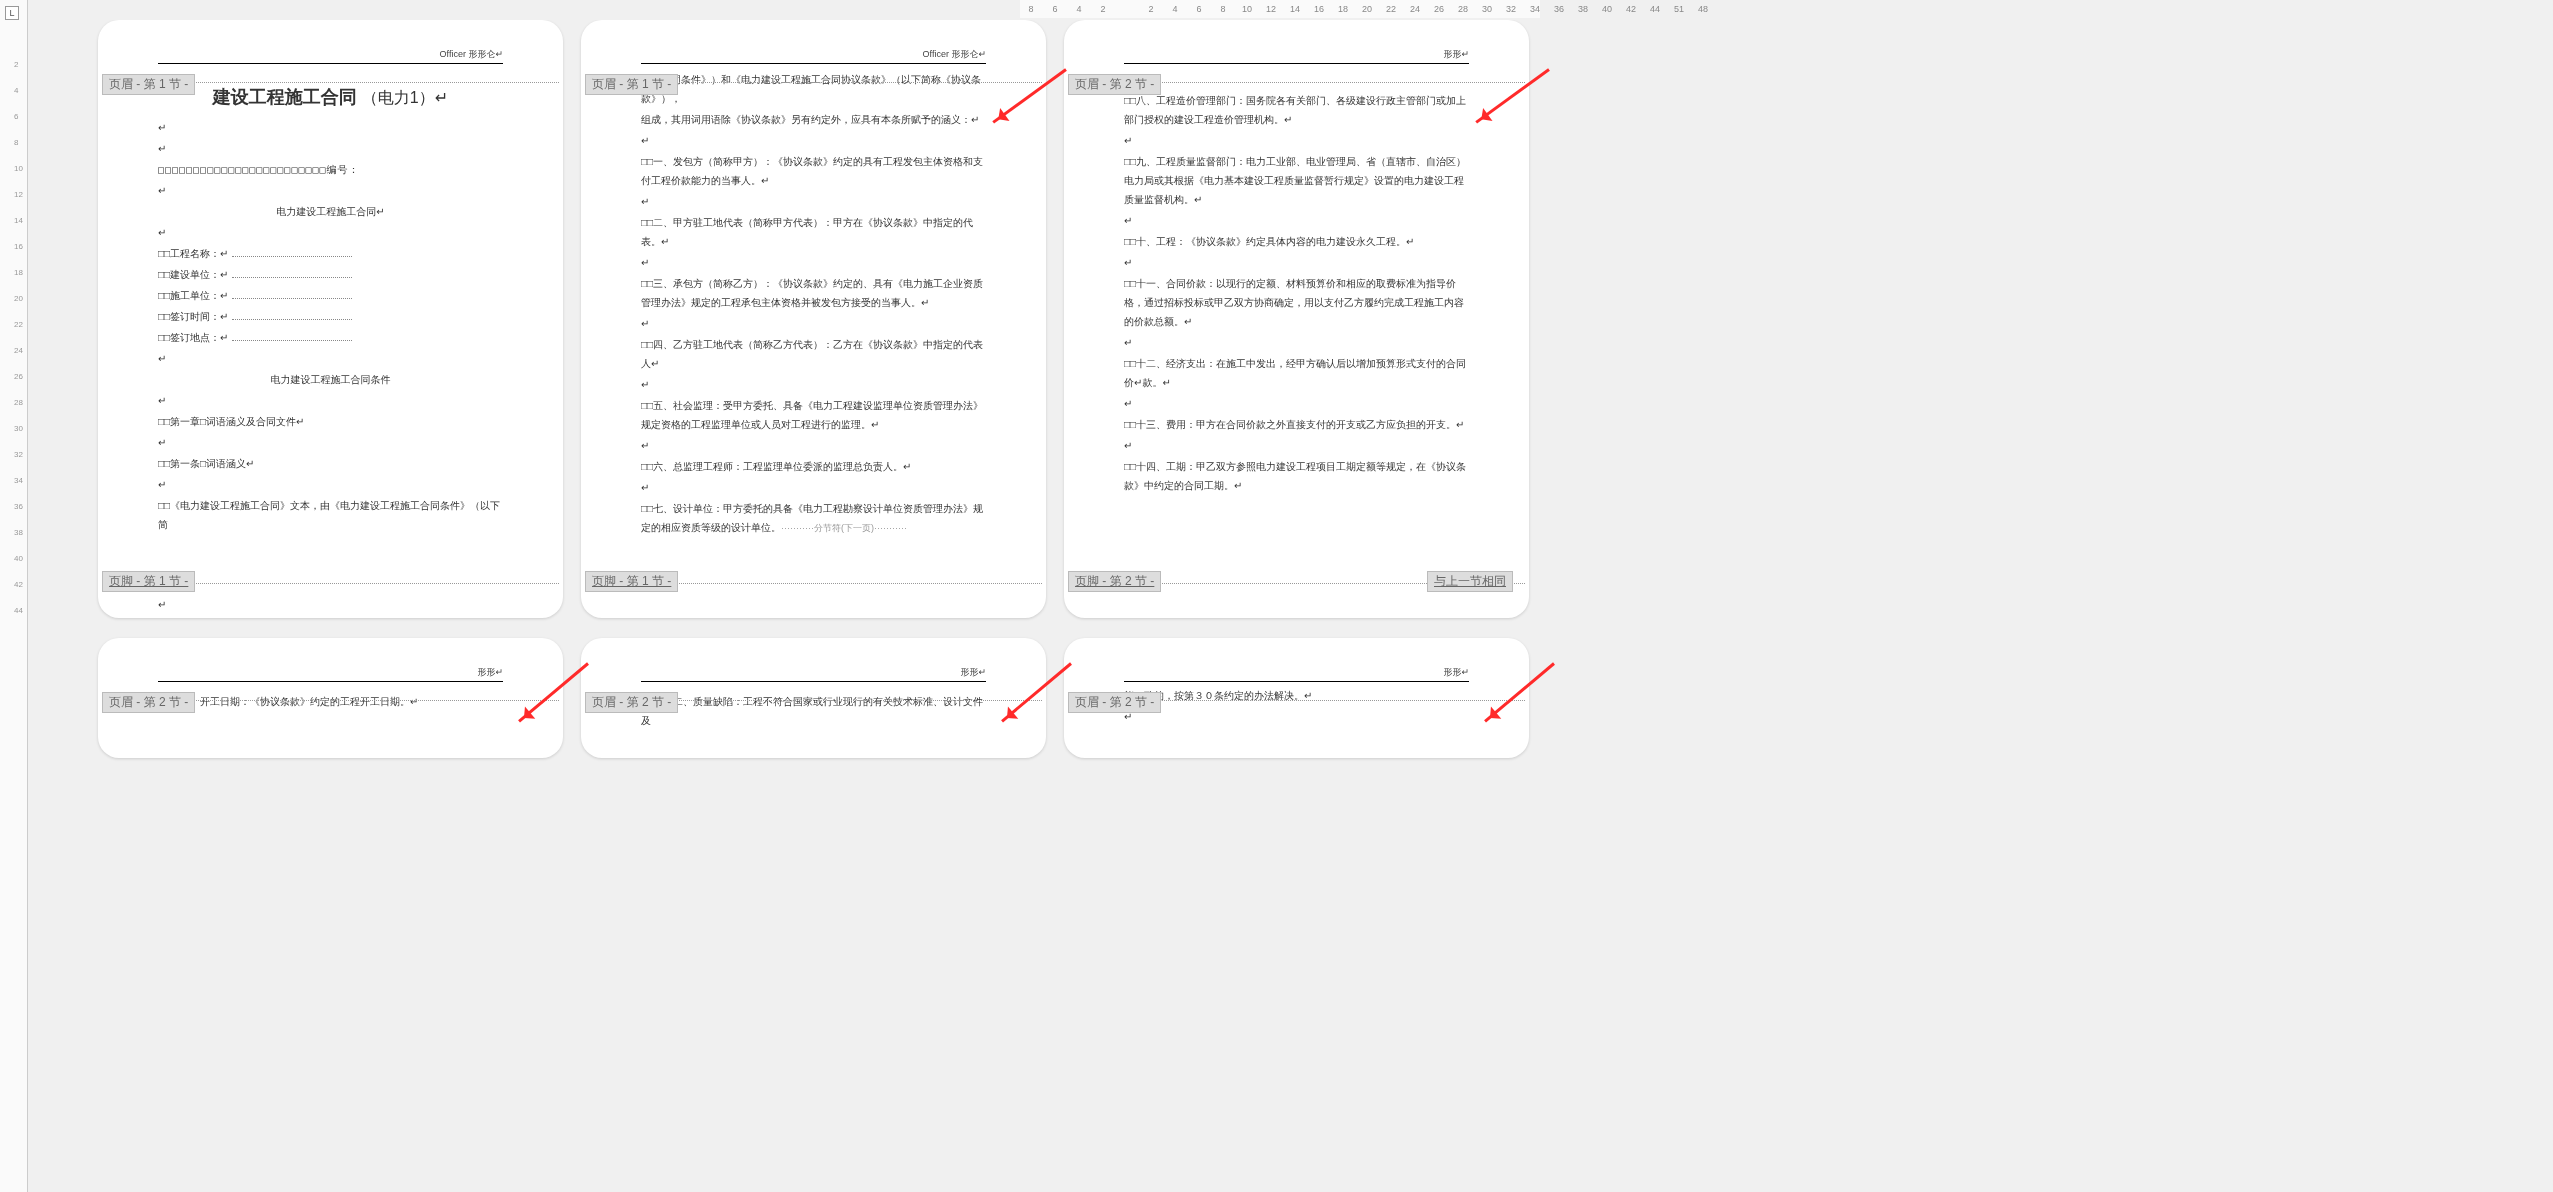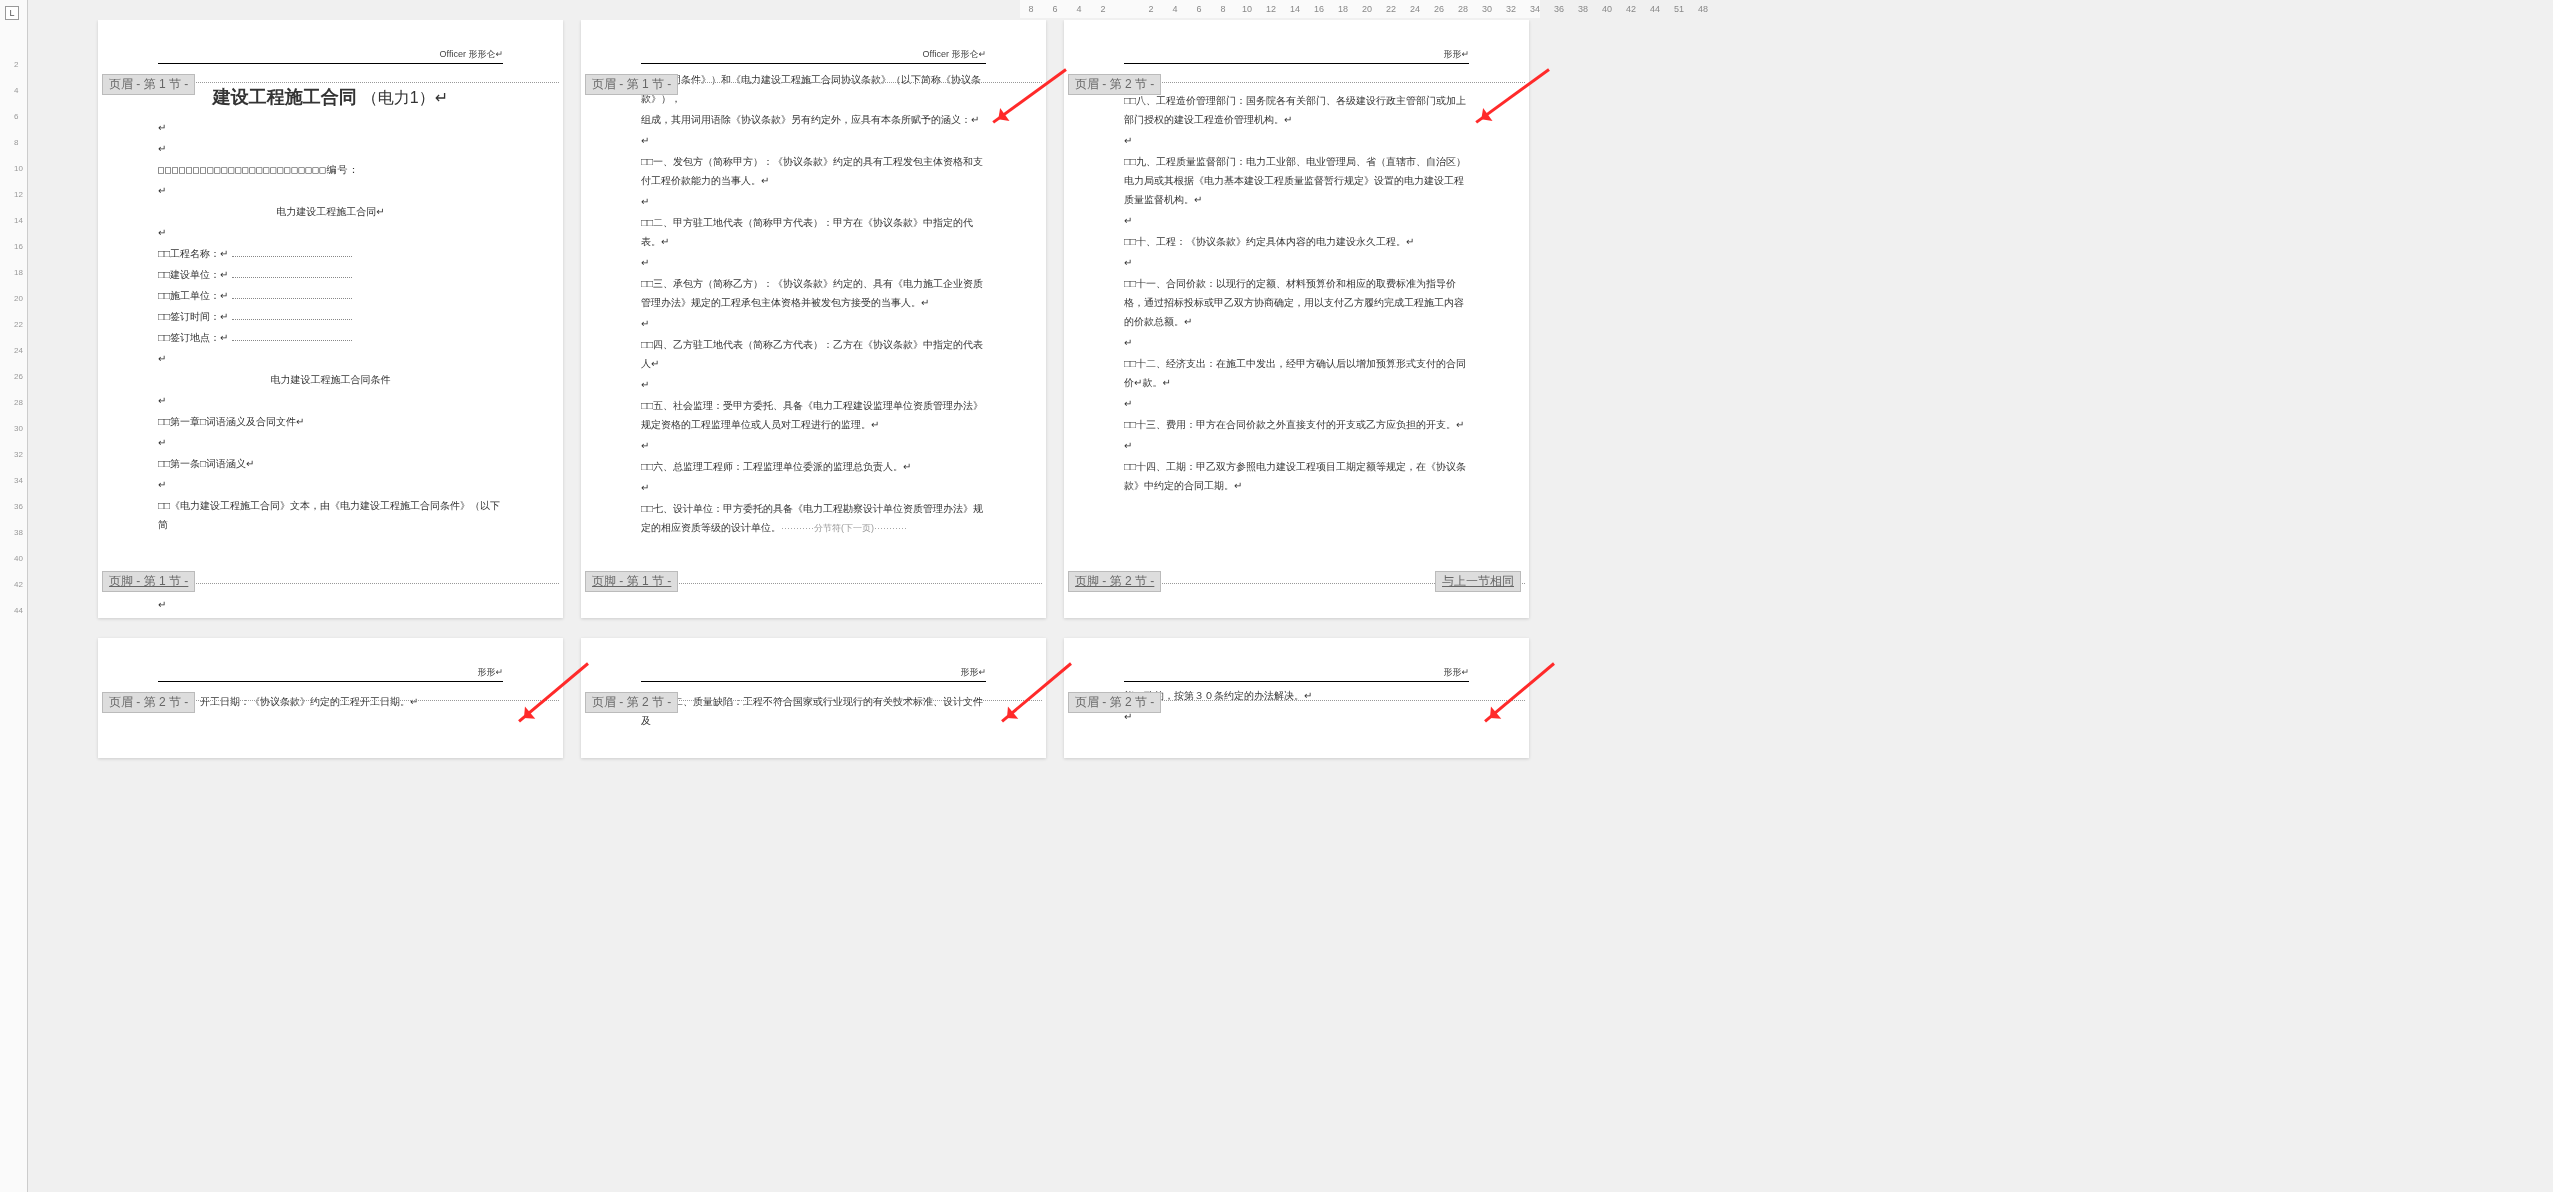--- a/index.html
+++ b/index.html
@@ -65,20 +65,21 @@
     padding-left: 70px;
   }
   .page {
     background: #fff;
     width: 465px;
     height: 598px;
     box-shadow: 0 1px 3px rgba(0,0,0,0.15);
     position: relative;
     font-size: 10px;
     color: #333;
+    border-radius: 21px;
   }
   .page.short { height: 120px; }
   .header-line {
     border-bottom: 1px solid #000;
     margin: 0 60px;
     padding-top: 28px;
     text-align: right;
     font-size: 9px;
     color: #444;
     padding-bottom: 2px;
@@ -88,21 +89,21 @@
     left: 4px;
     background: #ddd;
     border: 1px solid #bbb;
     font-size: 12px;
     color: #666;
     padding: 1px 6px;
     z-index: 2;
   }
   .header-tag { top: 54px; }
   .footer-tag { bottom: 26px; text-decoration: underline; }
-  .footer-tag.right { left: auto; right: 8px; }
+  .footer-tag.right { left: auto; right: 16px; }
   .hf-sep {
     position: absolute;
     left: 4px; right: 4px;
     border-top: 1px dotted #999;
   }
   .hf-sep.top { top: 62px; }
   .hf-sep.bot { bottom: 34px; }
   .body-area {
     padding: 16px 60px 10px 60px;
     font-size: 10px;

